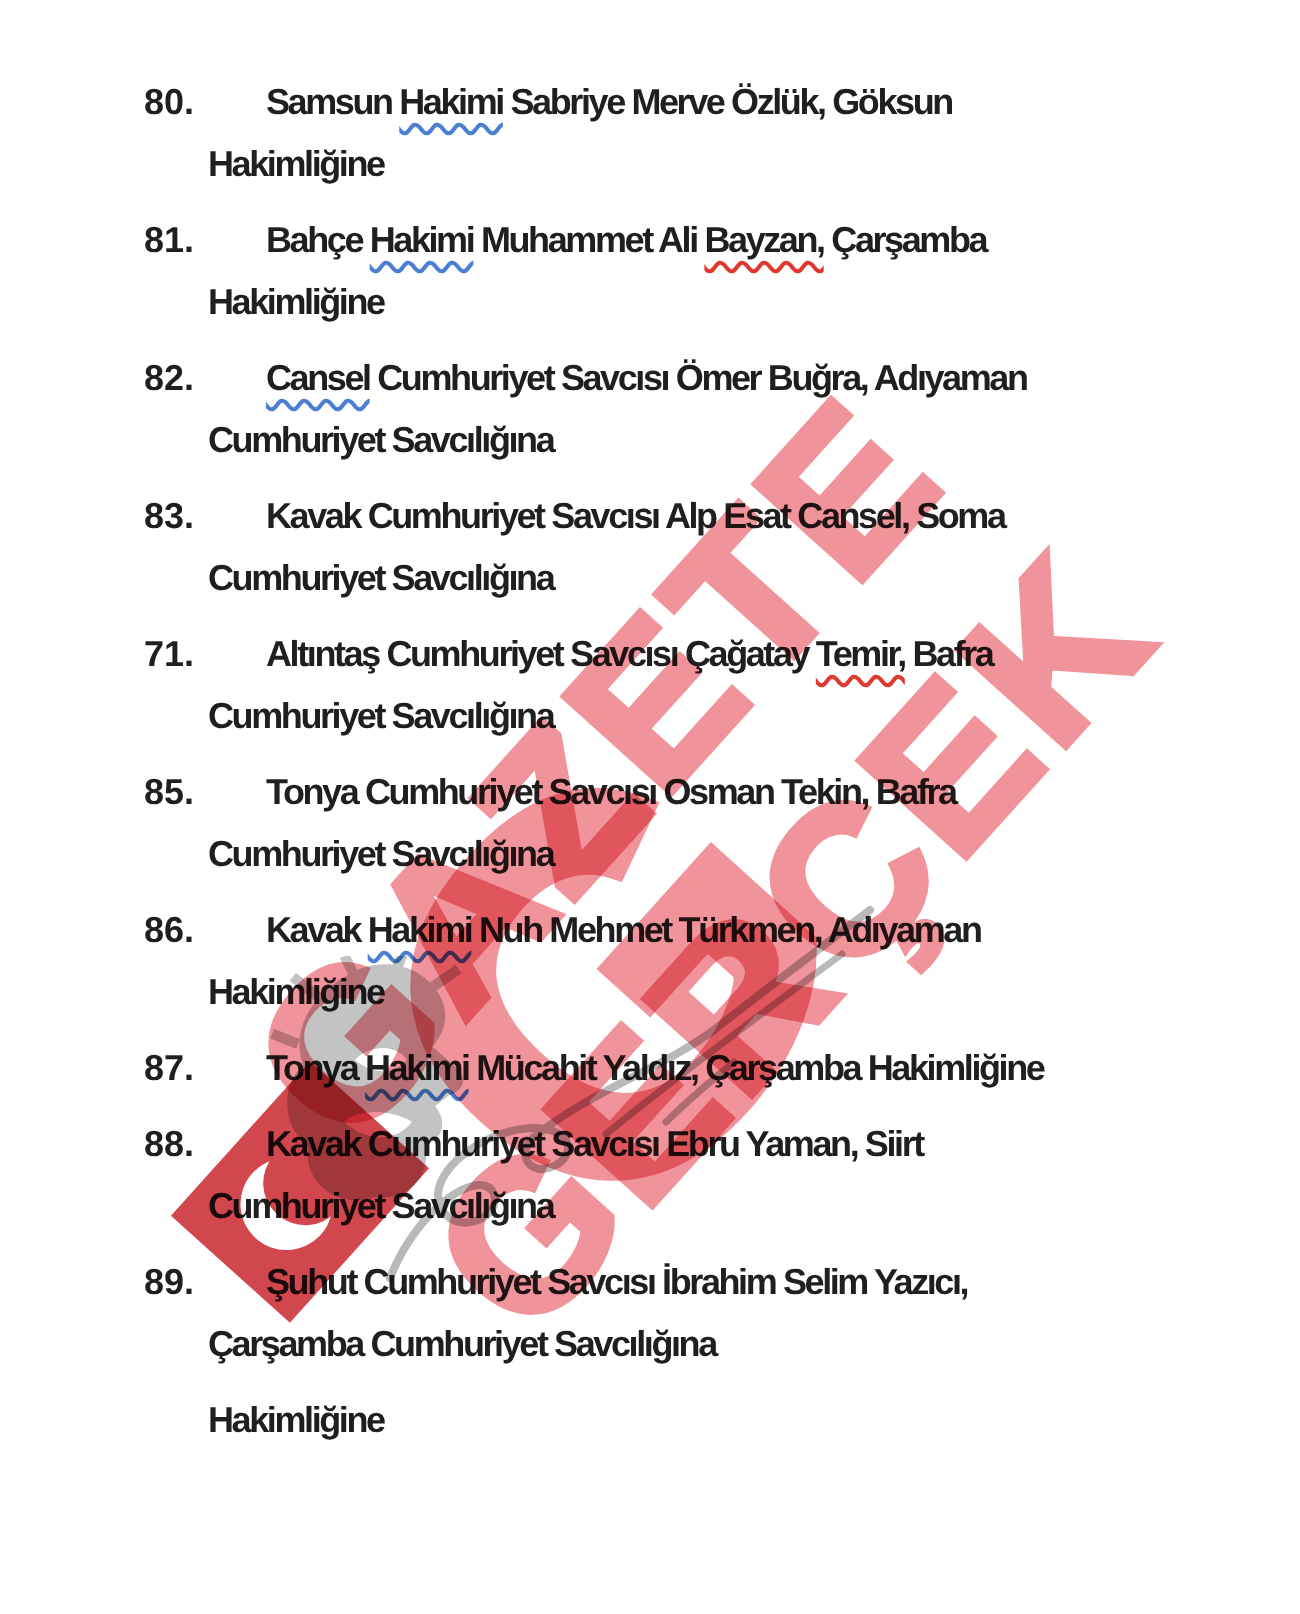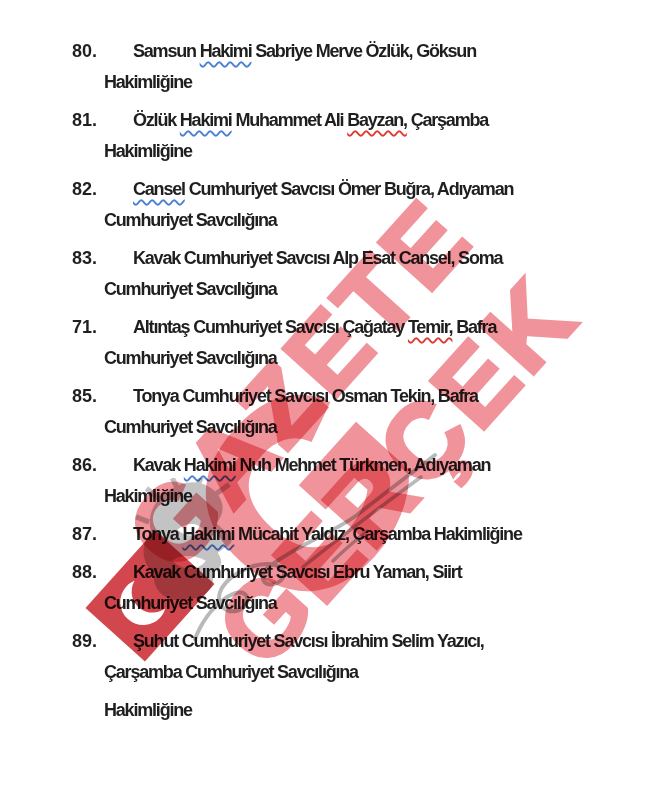--- a/index.html
+++ b/index.html
@@ -85,21 +85,21 @@
 <body>
 
 <div class="page">
 
   <div class="content">
       <div class="item">
         <div class="line first"><span class="num">80.</span><span>Samsun </span><span class="wavy-blue">Hakimi</span><span> Sabriye Merve Özlük, Göksun</span></div>
         <div class="line cont"><span>Hakimliğine</span></div>
       </div>
       <div class="item">
-        <div class="line first"><span class="num">81.</span><span>Özlük </span><span class="wavy-blue">Hakimi</span><span> Muhammet Ali </span><span class="wavy-red">Bayzan,</span><span> Çarşamba</span></div>
+        <div class="line first"><span class="num">81.</span><span>Bahçe </span><span class="wavy-blue">Hakimi</span><span> Muhammet Ali </span><span class="wavy-red">Bayzan,</span><span> Çarşamba</span></div>
         <div class="line cont"><span>Hakimliğine</span></div>
       </div>
       <div class="item">
         <div class="line first"><span class="num">82.</span><span class="wavy-blue">Cansel</span><span> Cumhuriyet Savcısı Ömer Buğra, Adıyaman</span></div>
         <div class="line cont"><span>Cumhuriyet Savcılığına</span></div>
       </div>
       <div class="item">
         <div class="line first"><span class="num">83.</span><span>Kavak Cumhuriyet Savcısı Alp Esat Cansel, Soma</span></div>
         <div class="line cont"><span>Cumhuriyet Savcılığına</span></div>
       </div>

